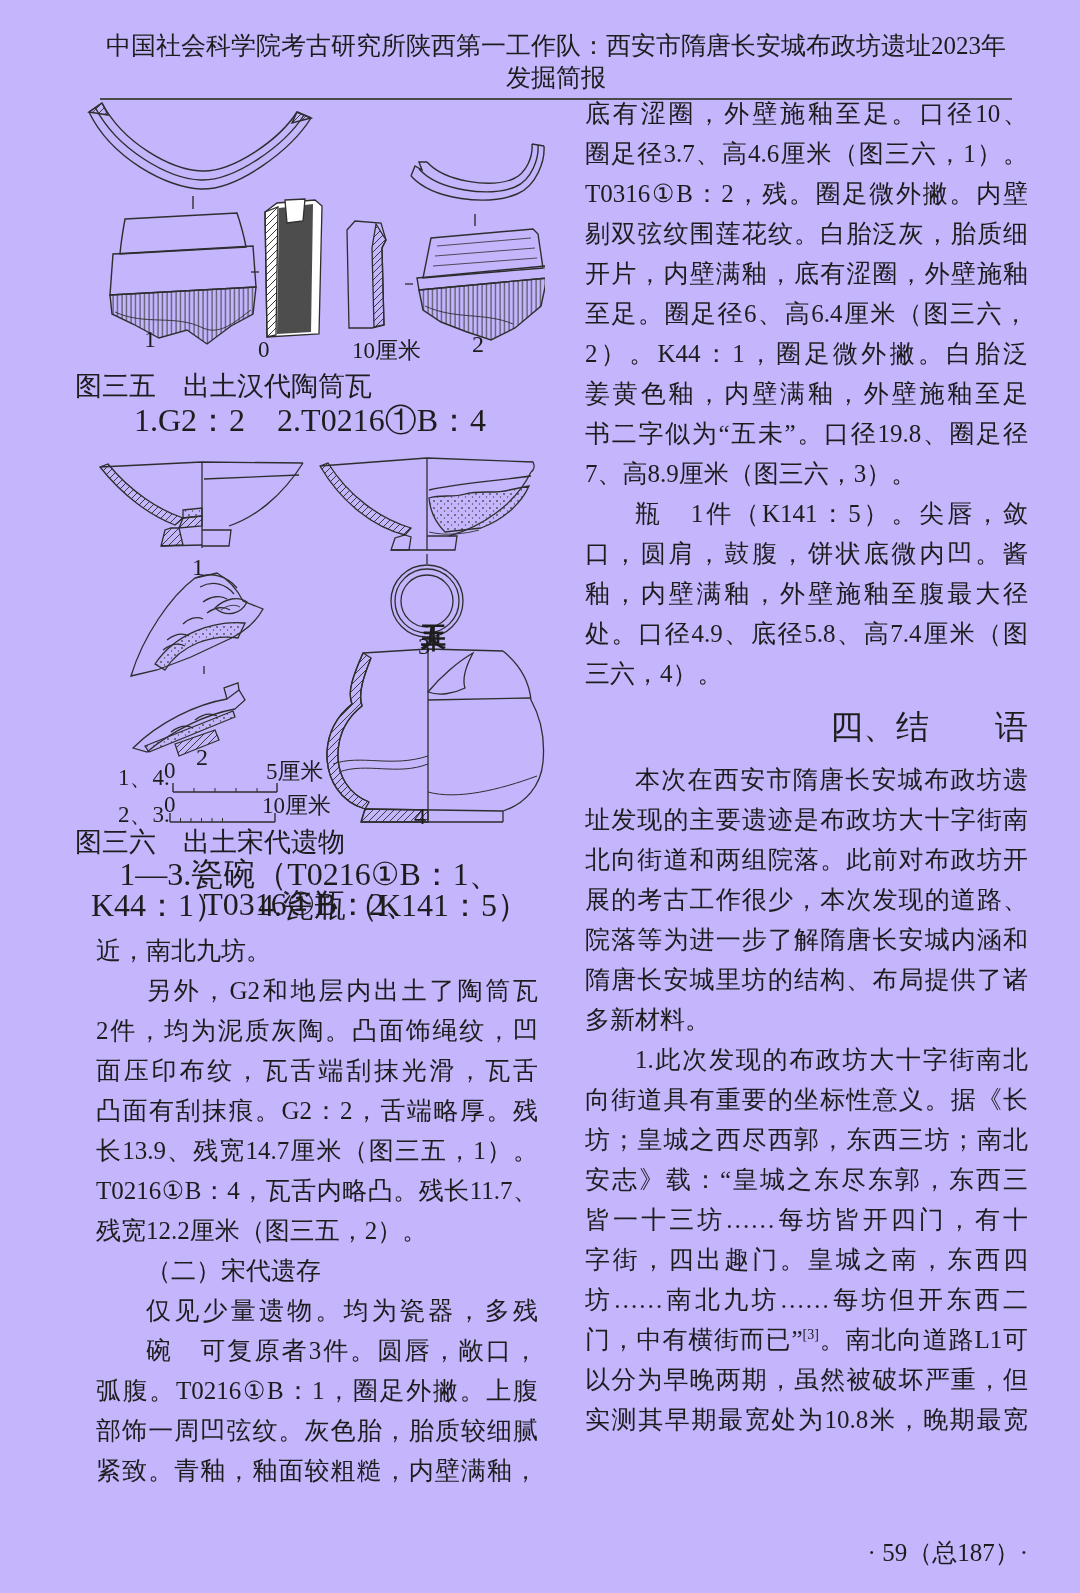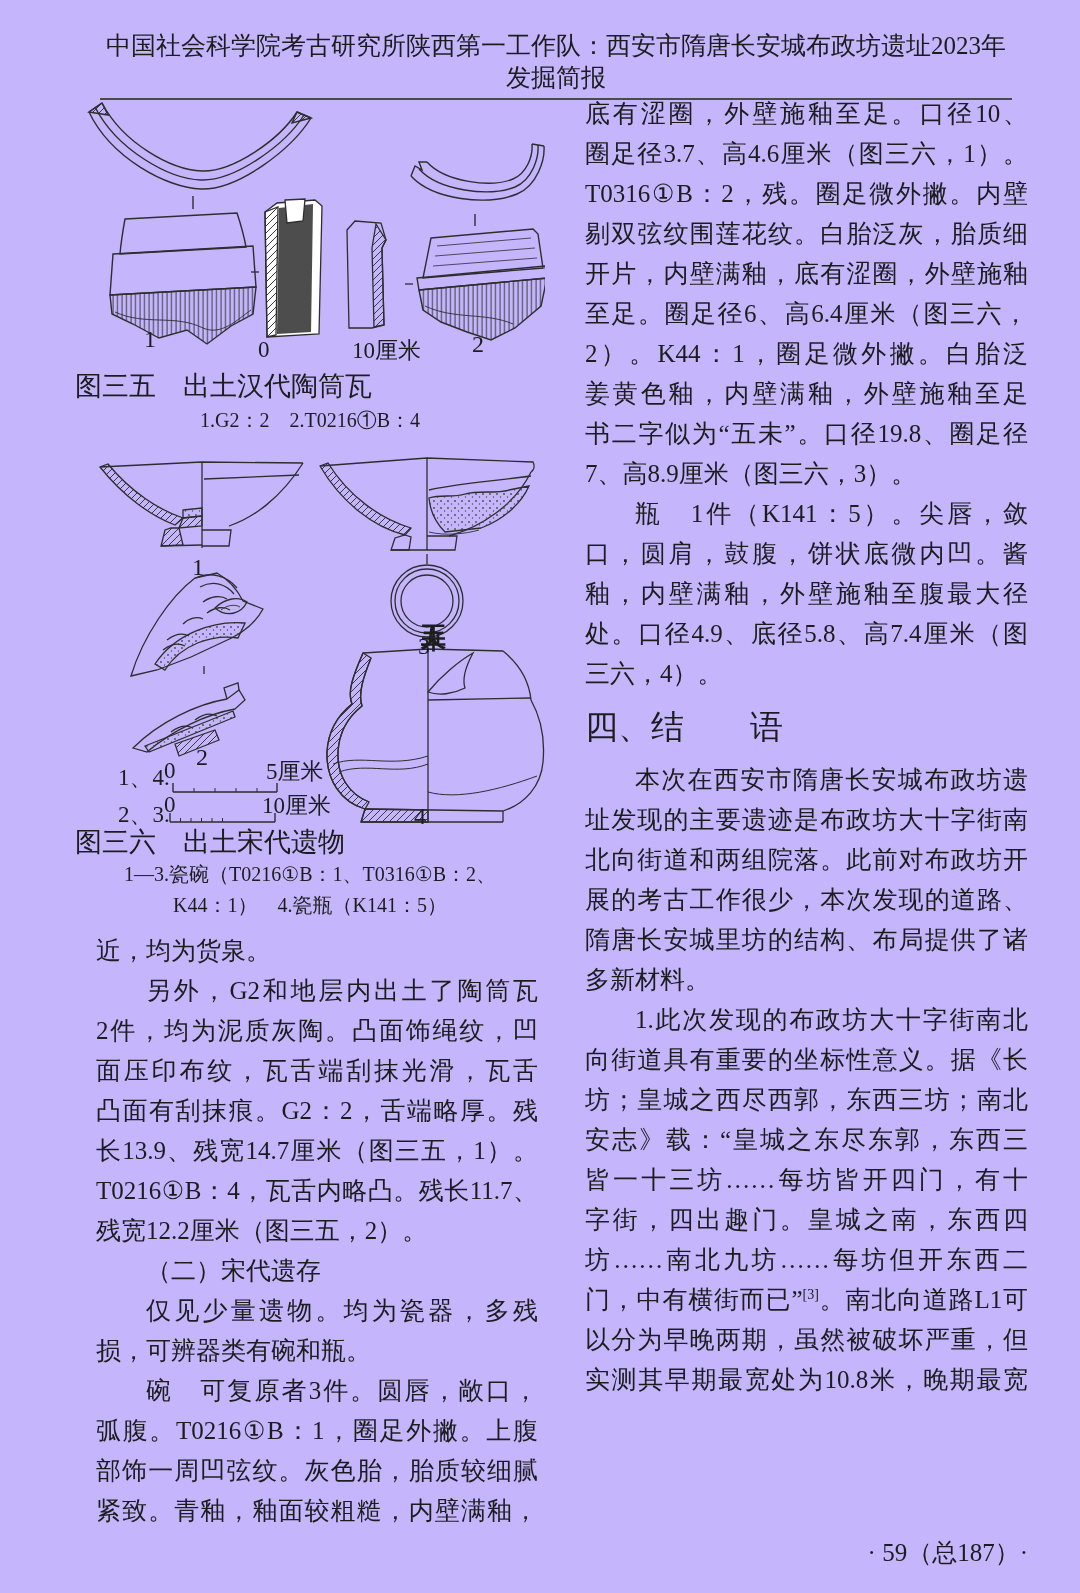--- a/index.html
+++ b/index.html
@@ -9,24 +9,24 @@
   .hdr{position:absolute;left:100px;top:30px;width:912px;text-align:center;
        font-size:25px;line-height:32px;padding-bottom:4px;border-bottom:2px solid #4a4a4a;}
   
   .col{position:absolute;font-size:25px;}
   #left-text{left:96px;top:931px;width:442px;}
   #right-col{left:585px;top:94px;width:443px;}
   .tl{height:40px;line-height:40px;text-align:justify;text-align-last:justify;overflow:hidden;white-space:normal;}
   .tl.end{text-align-last:left;}
   .tl.ind{text-indent:50px;}
   .tl sup{font-size:14px;vertical-align:super;line-height:0;}
-  .sec-head{height:40px;line-height:40px;margin:13px 0;font-size:33px;text-align:left;}
+  .sec-head{height:40px;line-height:40px;margin:13px 0;font-size:33px;text-align:right;}
   
   .cap{position:absolute;left:75px;width:470px;text-align:left;font-size:27px;line-height:30px;}
-  .subcap{position:absolute;left:75px;width:470px;text-align:center;font-size:20px;line-height:30px;}
+  .subcap{position:absolute;left:75px;width:470px;text-align:center;font-size:32px;line-height:30px;}
   .flab{position:absolute;font-size:24px;line-height:26px;}
   .scalelab{position:absolute;font-size:23px;line-height:24px;}
   .inkmark{position:absolute;left:413px;top:575px;width:34px;height:60px;font-weight:bold;
            font-size:25px;line-height:28px;writing-mode:vertical-rl;text-orientation:upright;text-align:center;}
   .fig{position:absolute;}
   
   .footer{position:absolute;left:585px;top:1536px;width:443px;text-align:right;font-size:25px;}
 </style>
 </head>
 <body>
@@ -192,31 +192,30 @@
   <span class="scalelab" style="left:164px;top:759px;">0</span>
   <span class="scalelab" style="left:266px;top:760px;">5厘米</span>
   <span class="scalelab" style="left:118px;top:803px;">2、3.</span>
   <span class="scalelab" style="left:164px;top:793px;">0</span>
   <span class="scalelab" style="left:262px;top:794px;">10厘米</span>
   <div class="cap" style="top:827px;">图三六　出土宋代遗物</div>
   <div class="subcap" style="top:859px;">1—3.瓷碗（T0216①B：1、T0316①B：2、</div>
   <div class="subcap" style="top:890px;">K44：1）　4.瓷瓶（K141：5）</div>
 
   <div class="col" id="left-text">
-      <div class="tl end">近，均为货泉。</div>
+      <div class="tl end">近，南北九坊。</div>
       <div class="tl ind">另外，G2和地层内出土了陶筒瓦</div>
       <div class="tl">2件，均为泥质灰陶。凸面饰绳纹，凹</div>
       <div class="tl">面压印布纹，瓦舌端刮抹光滑，瓦舌</div>
       <div class="tl">凸面有刮抹痕。G2：2，舌端略厚。残</div>
       <div class="tl">长13.9、残宽14.7厘米（图三五，1）。</div>
       <div class="tl">T0216①B：4，瓦舌内略凸。残长11.7、</div>
       <div class="tl end">残宽12.2厘米（图三五，2）。</div>
       <div class="tl end ind">（二）宋代遗存</div>
       <div class="tl ind">仅见少量遗物。均为瓷器，多残</div>
-      <div class="tl end">损，可辨器类有碗和瓶。</div>
       <div class="tl ind">碗　可复原者3件。圆唇，敞口，</div>
       <div class="tl">弧腹。T0216①B：1，圈足外撇。上腹</div>
       <div class="tl">部饰一周凹弦纹。灰色胎，胎质较细腻</div>
       <div class="tl">紧致。青釉，釉面较粗糙，内壁满釉，</div>
     </div>
 
   <div class="col" id="right-col">
     <div id="right-before">
         <div class="tl">底有涩圈，外壁施釉至足。口径10、</div>
         <div class="tl">圈足径3.7、高4.6厘米（图三六，1）。</div>
@@ -233,20 +232,21 @@
         <div class="tl">釉，内壁满釉，外壁施釉至腹最大径</div>
         <div class="tl">处。口径4.9、底径5.8、高7.4厘米（图</div>
         <div class="tl end">三六，4）。</div>
       </div>
     <div class="sec-head">四、结　　语</div>
     <div id="right-after">
         <div class="tl ind">本次在西安市隋唐长安城布政坊遗</div>
         <div class="tl">址发现的主要遗迹是布政坊大十字街南</div>
         <div class="tl">北向街道和两组院落。此前对布政坊开</div>
         <div class="tl">展的考古工作很少，本次发现的道路、</div>
+        <div class="tl">院落等为进一步了解隋唐长安城内涵和</div>
         <div class="tl">隋唐长安城里坊的结构、布局提供了诸</div>
         <div class="tl end">多新材料。</div>
         <div class="tl ind">1.此次发现的布政坊大十字街南北</div>
         <div class="tl">向街道具有重要的坐标性意义。据《长</div>
         <div class="tl">坊；皇城之西尽西郭，东西三坊；南北</div>
         <div class="tl">安志》载：“皇城之东尽东郭，东西三</div>
         <div class="tl">皆一十三坊……每坊皆开四门，有十</div>
         <div class="tl">字街，四出趣门。皇城之南，东西四</div>
         <div class="tl">坊……南北九坊……每坊但开东西二</div>
         <div class="tl"><span>门，中有横街而已”</span><sup>[3]</sup><span>。南北向道路L1可</span></div>

